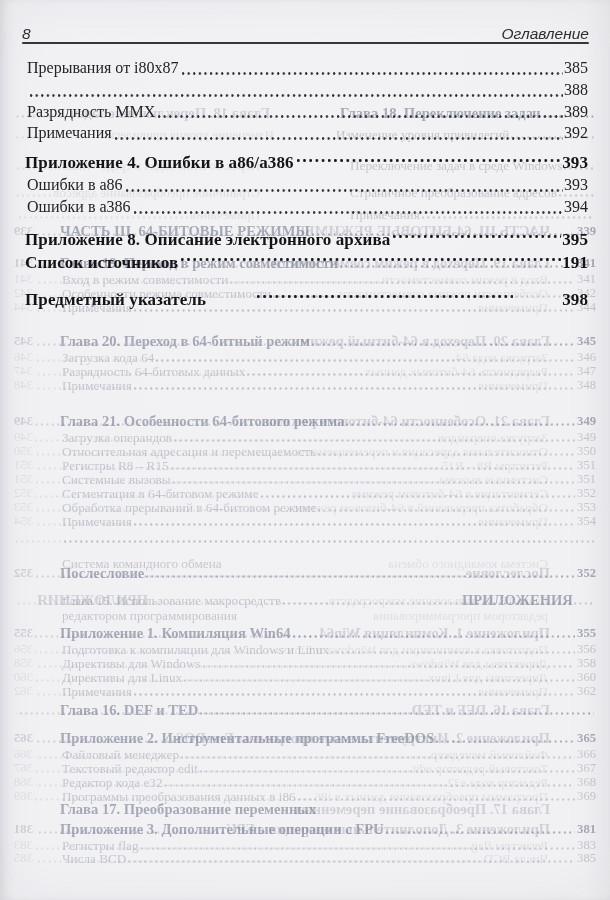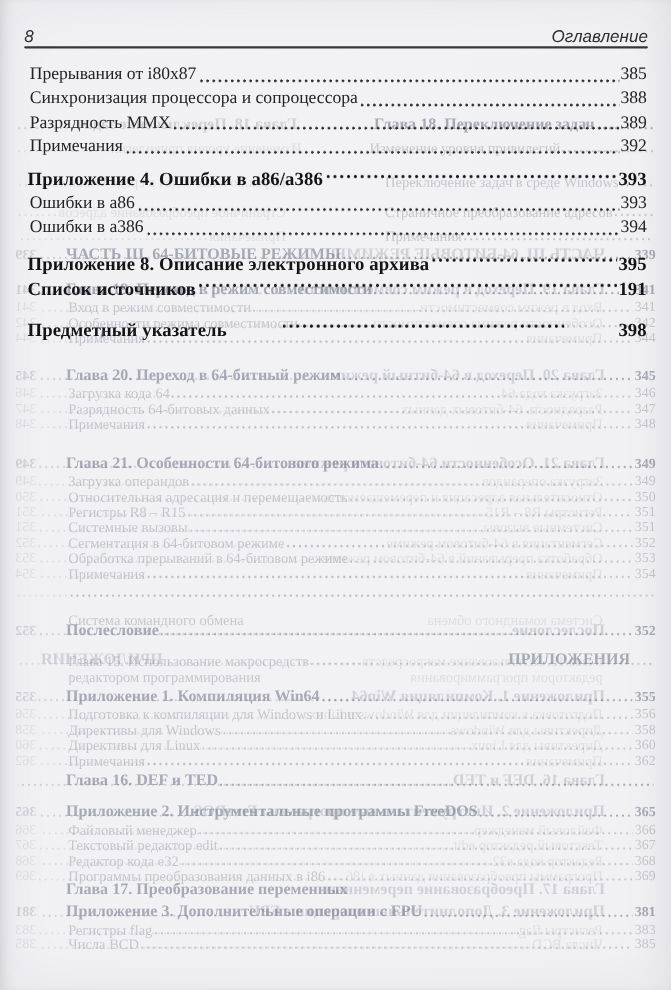--- a/index.html
+++ b/index.html
@@ -456,21 +456,20 @@
 </div>
 <div class="rule"></div>
 
 <div class="toc">
   <div class="row">
     <span class="lbl">Прерывания от i80x87</span>
     <span class="dots"></span>
     <span class="pg">385</span>
   </div>
   <div class="row">
-    <span class="lbl">Синхронизация процессора и сопроцессора</span>
     <span class="dots"></span>
     <span class="pg">388</span>
   </div>
   <div class="row">
     <span class="lbl">Разрядность MMX</span>
     <span class="dots"></span>
     <span class="pg">389</span>
   </div>
   <div class="row">
     <span class="lbl">Примечания</span>

